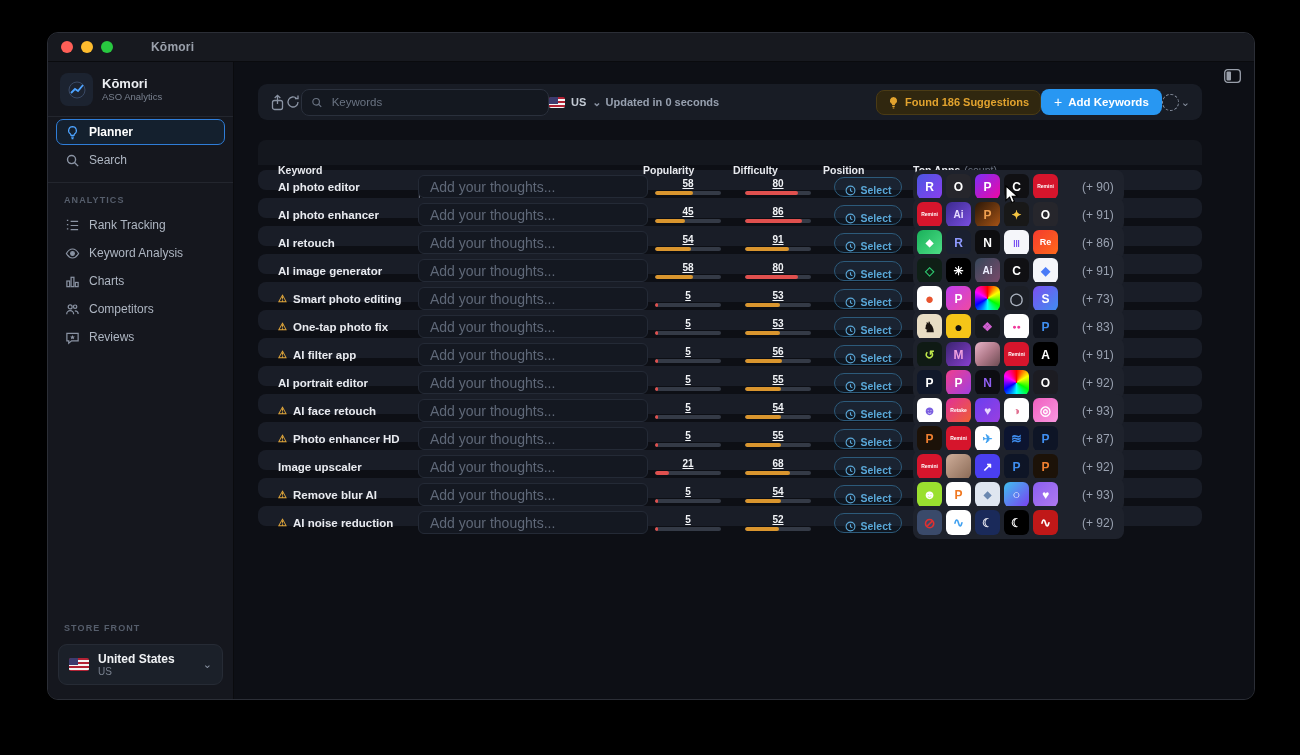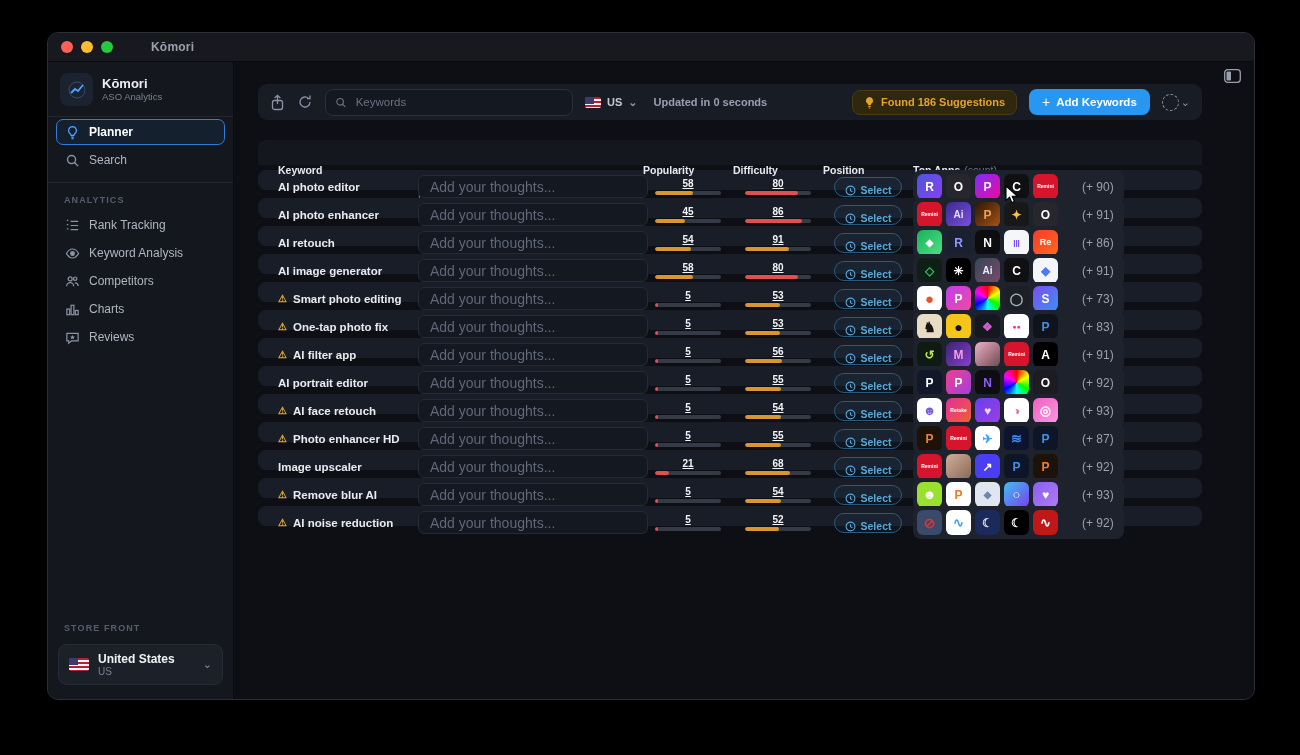--- a/index.html
+++ b/index.html
@@ -30,21 +30,21 @@
   .store-code{color:#79818f;font-size:10px;}
   .chev{color:#8a93a3;font-size:11px;margin-left:auto;}
   
   .flag{position:relative;width:20px;height:13px;border-radius:2px;overflow:hidden;background:repeating-linear-gradient(#b22234 0 2px,#f5f5f5 2px 4px);flex:0 0 auto;}
   .flag::after{content:"";position:absolute;left:0;top:0;width:9px;height:7px;background:#3c3b6e;}
   .flag.small{width:16px;height:11px;}
   
   .main{flex:1;position:relative;background:#0d0f15;padding:22px 0 0 24px;min-width:0;}
   .panel-toggle{position:absolute;top:7px;right:13px;color:#9aa0ab;display:flex;cursor:default;}
   .content{width:944px;}
-  .toolbar{height:36px;background:#181c25;border-radius:9px;display:flex;align-items:center;gap:12px;padding:0 12px;box-sizing:border-box;}
+  .toolbar{height:36px;background:#181c25;border-radius:9px;display:flex;align-items:center;gap:0;padding:0 12px;box-sizing:border-box;}
   .tool-ic{color:#8a93a3;display:flex;flex:0 0 auto;}
   .searchbox{width:228px;height:25px;background:#141820;border:1px solid #2a303c;border-radius:8px;display:flex;align-items:center;gap:7px;padding:0 9px;}
   .searchbox svg{color:#6a7382;}
   .searchbox input{background:transparent;border:0;outline:0;color:#dfe3ea;font-size:11.5px;width:100%;font-family:inherit;}
   .searchbox input::placeholder{color:#6a7382;}
   .region{display:flex;align-items:center;gap:6px;color:#c3cad4;font-size:11px;font-weight:bold;}
   .updated{color:#97a0af;font-size:11px;font-weight:bold;margin-left:4px;}
   .tb-spacer{flex:1;}
   .sugg-btn{display:flex;align-items:center;gap:6px;height:25px;padding:0 11px;background:#30270f;border:1px solid #4a3b15;border-radius:8px;color:#e2a32e;font-size:11px;font-weight:bold;}
   .add-btn{display:flex;align-items:center;gap:6px;height:26px;padding:0 13px;background:#2897f2;border-radius:8px;color:#fff;font-size:11.5px;font-weight:bold;}
@@ -141,36 +141,36 @@
                 <svg width="15" height="15" viewBox="0 0 16 16" fill="none" stroke="currentColor" stroke-width="1.3">
                   <path d="M1.5 8 C3.5 4.5 6 3.2 8 3.2 S12.5 4.5 14.5 8 C12.5 11.5 10 12.8 8 12.8 S3.5 11.5 1.5 8 Z"></path>
                   <circle cx="8" cy="8" r="2" fill="currentColor"></circle>
                 </svg>
               </span>
               <span>Keyword Analysis</span>
             </div>
             <div class="sb-item">
               <span class="ic">
                 <svg width="15" height="15" viewBox="0 0 16 16" fill="none" stroke="currentColor" stroke-width="1.3">
+                  <rect x="2" y="7.5" width="3" height="6"></rect>
+                  <rect x="6.5" y="3.5" width="3" height="10"></rect>
+                  <rect x="11" y="9" width="3" height="4.5"></rect>
+                </svg>
+              </span>
+              <span>Charts</span>
+            </div>
+            <div class="sb-item">
+              <span class="ic">
+                <svg width="15" height="15" viewBox="0 0 16 16" fill="none" stroke="currentColor" stroke-width="1.3">
                   <circle cx="5.5" cy="5.2" r="2.1"></circle>
                   <circle cx="10.8" cy="5" r="1.8"></circle>
                   <path d="M1.8 13 c0-2.3 1.7-3.7 3.7-3.7 s3.7 1.4 3.7 3.7 M10.5 9.5 c2 0 3.5 1.3 3.5 3.3"></path>
                 </svg>
               </span>
               <span>Competitors</span>
-            </div>
-            <div class="sb-item">
-              <span class="ic">
-                <svg width="15" height="15" viewBox="0 0 16 16" fill="none" stroke="currentColor" stroke-width="1.3">
-                  <rect x="2" y="7.5" width="3" height="6"></rect>
-                  <rect x="6.5" y="3.5" width="3" height="10"></rect>
-                  <rect x="11" y="9" width="3" height="4.5"></rect>
-                </svg>
-              </span>
-              <span>Charts</span>
             </div>
             <div class="sb-item">
               <span class="ic">
                 <svg width="15" height="15" viewBox="0 0 16 16" fill="none" stroke="currentColor" stroke-width="1.3">
                   <path d="M2 3.5 h12 v8 h-7 l-3 2.5 v-2.5 h-2 z"></path>
                   <path d="M8 5.2 l.8 1.6 1.7.2-1.2 1.2.3 1.7-1.6-.8-1.6.8.3-1.7-1.2-1.2 1.7-.2z" fill="currentColor" stroke="none"></path>
                 </svg>
               </span>
               <span>Reviews</span>
             </div>

